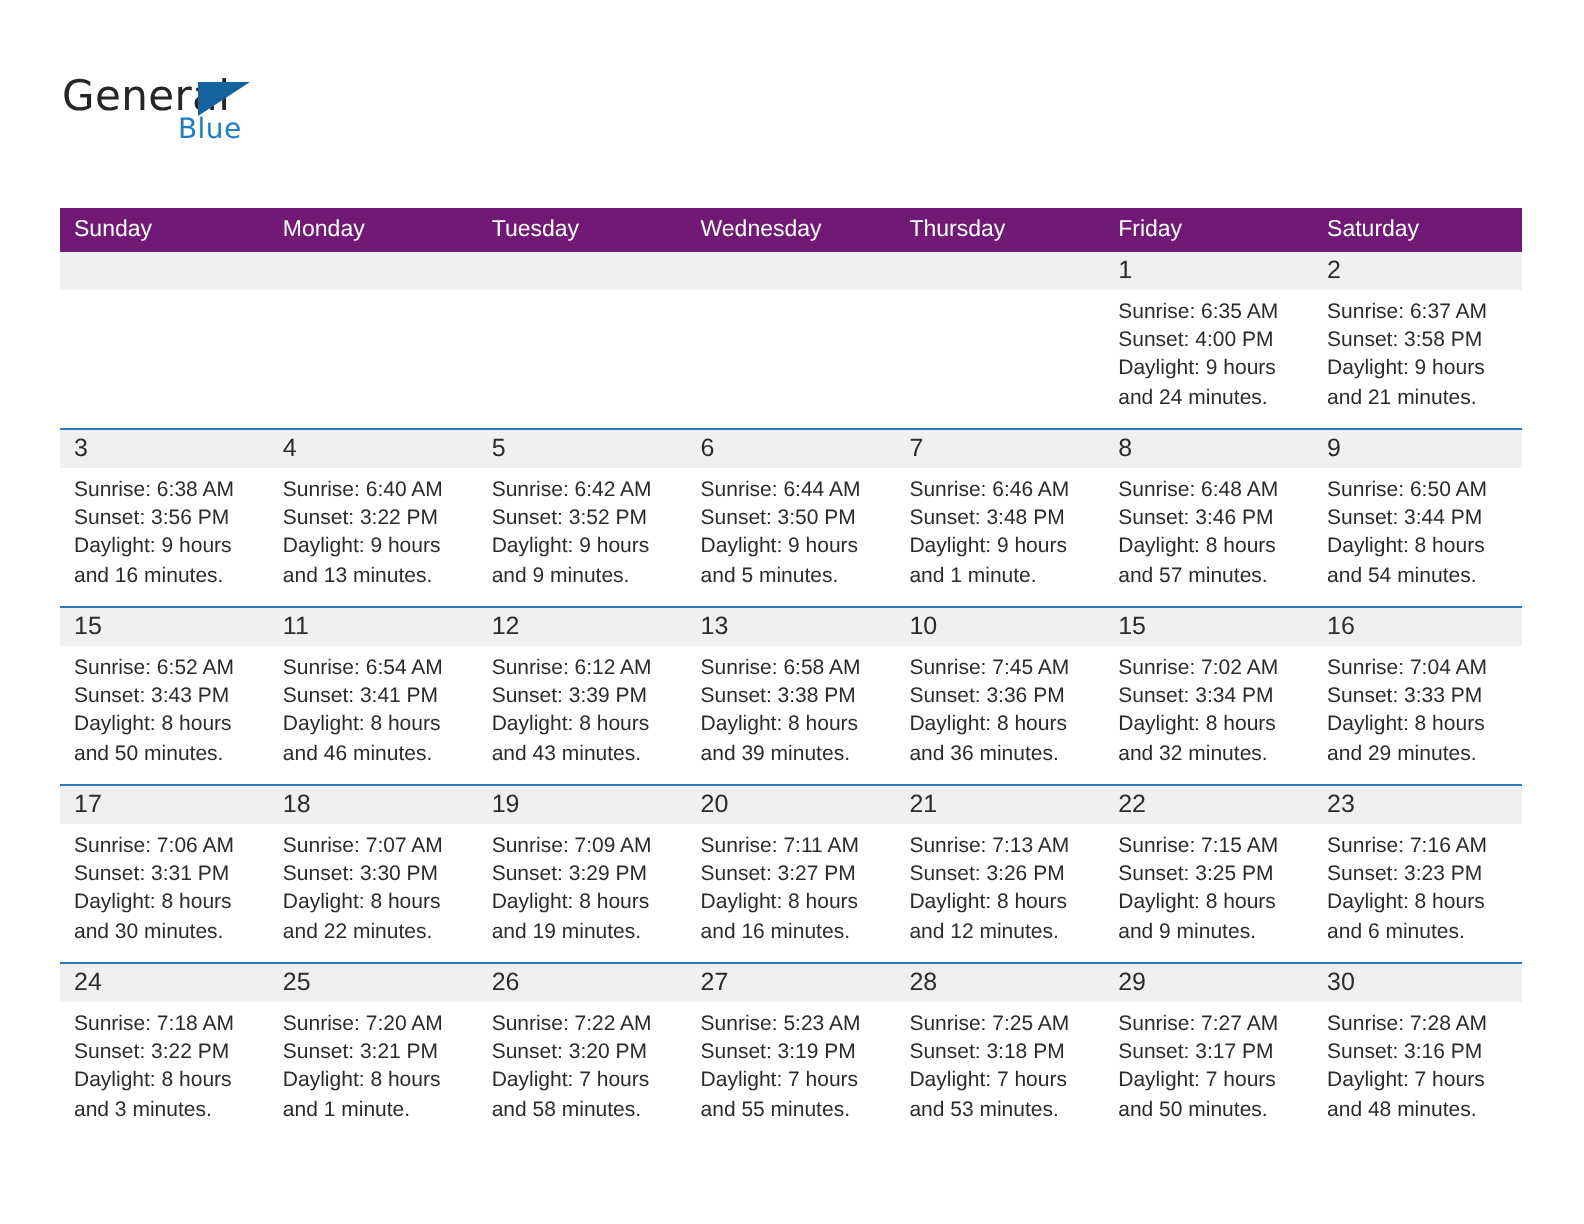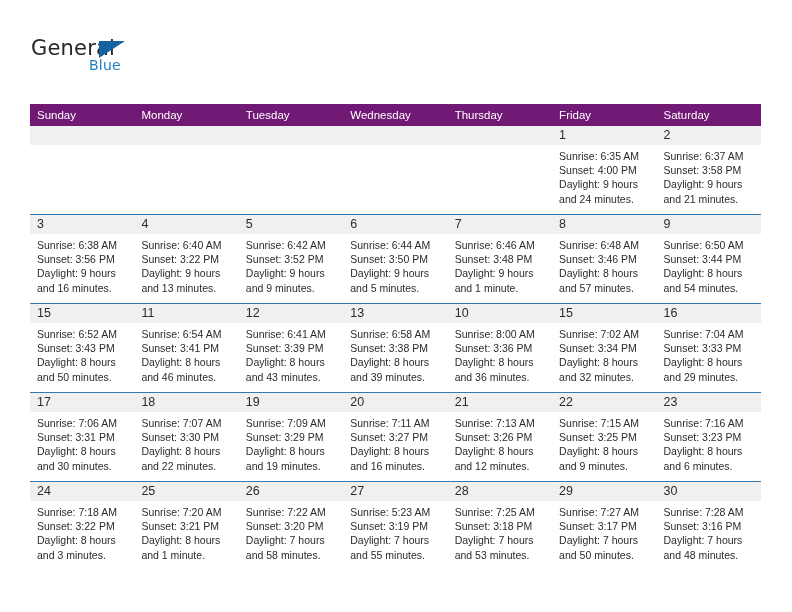--- a/index.html
+++ b/index.html
@@ -319,21 +319,21 @@
                 <div>Sunset: 3:41 PM</div>
                 <div>Daylight: 8 hours</div>
                 <div>and 46 minutes.</div>
               </div>
             </div>
           </td>
           <td>
             <div class="cell">
               <div class="daynum-strip">12</div>
               <div class="detail">
-                <div>Sunrise: 6:41 AM</div>
+                <div>Sunrise: 6:12 AM</div>
                 <div>Sunset: 3:39 PM</div>
                 <div>Daylight: 8 hours</div>
                 <div>and 43 minutes.</div>
               </div>
             </div>
           </td>
           <td>
             <div class="cell">
               <div class="daynum-strip">13</div>
               <div class="detail">
@@ -341,21 +341,21 @@
                 <div>Sunset: 3:38 PM</div>
                 <div>Daylight: 8 hours</div>
                 <div>and 39 minutes.</div>
               </div>
             </div>
           </td>
           <td>
             <div class="cell">
               <div class="daynum-strip">10</div>
               <div class="detail">
-                <div>Sunrise: 8:00 AM</div>
+                <div>Sunrise: 7:45 AM</div>
                 <div>Sunset: 3:36 PM</div>
                 <div>Daylight: 8 hours</div>
                 <div>and 36 minutes.</div>
               </div>
             </div>
           </td>
           <td>
             <div class="cell">
               <div class="daynum-strip">15</div>
               <div class="detail">

